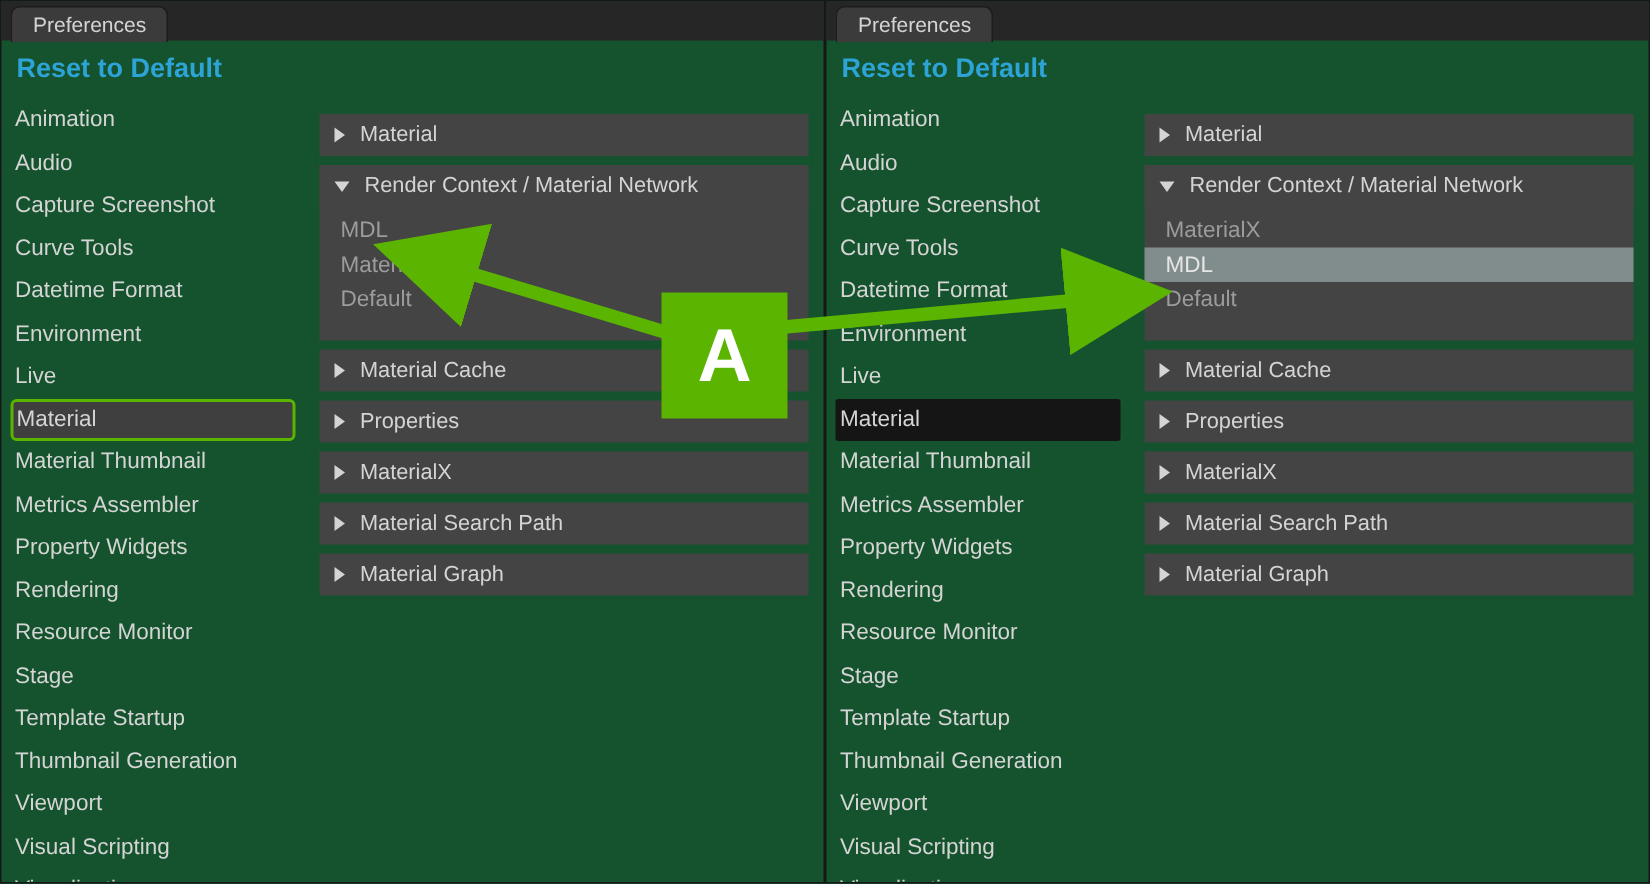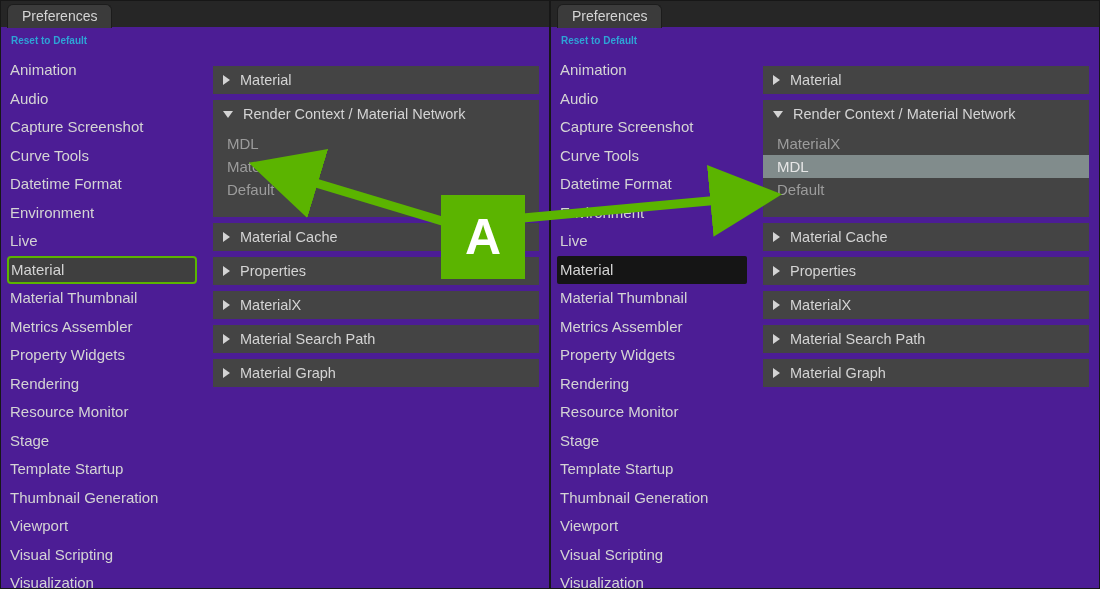--- a/index.html
+++ b/index.html
@@ -13,21 +13,21 @@
   }
   .panels {
     display: flex;
     width: 100%;
     height: 100%;
   }
   .panel {
     flex: 1;
     display: flex;
     flex-direction: column;
-    background: #4c1d95;
+    background: #14532d;
     border: 1px solid #171717;
   }
   .panel + .panel { margin-left: 0px; }
   .tabrow {
     height: 26px;
     background: #262626;
     display: flex;
     align-items: flex-end;
     padding-left: 6px;
   }
@@ -41,21 +41,21 @@
     border: 1px solid #1c1c1c;
     border-bottom: none;
     position: relative;
     top: 1px;
   }
   .reset {
     color: #2ea3d6;
     font-weight: 600;
     padding: 8px 10px 6px 10px;
     cursor: pointer;
-    font-size: 10px;
+    font-size: 18px;
   }
   .body {
     display: flex;
     flex: 1;
     overflow: hidden;
     gap: 12px;
   }
   .sidebar {
     width: 200px;
     padding: 4px 4px 4px 6px;

